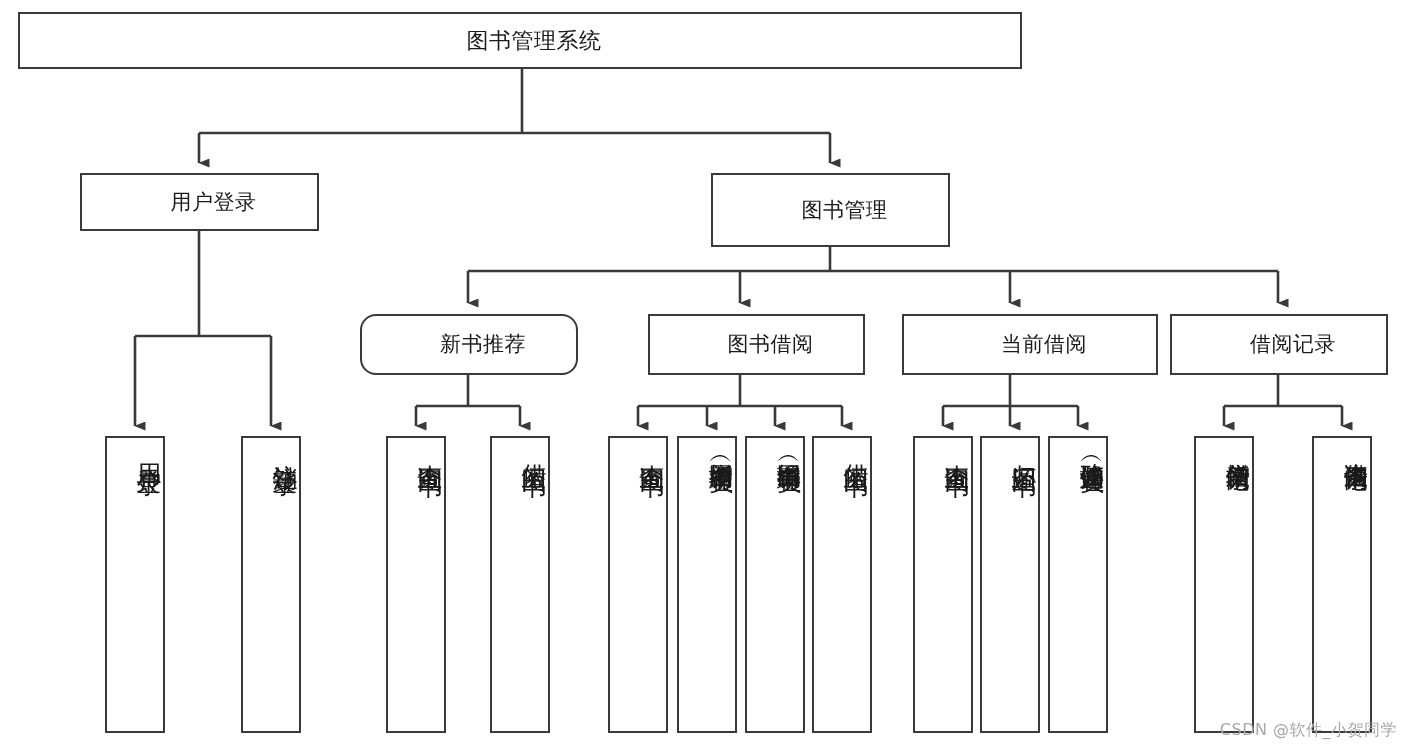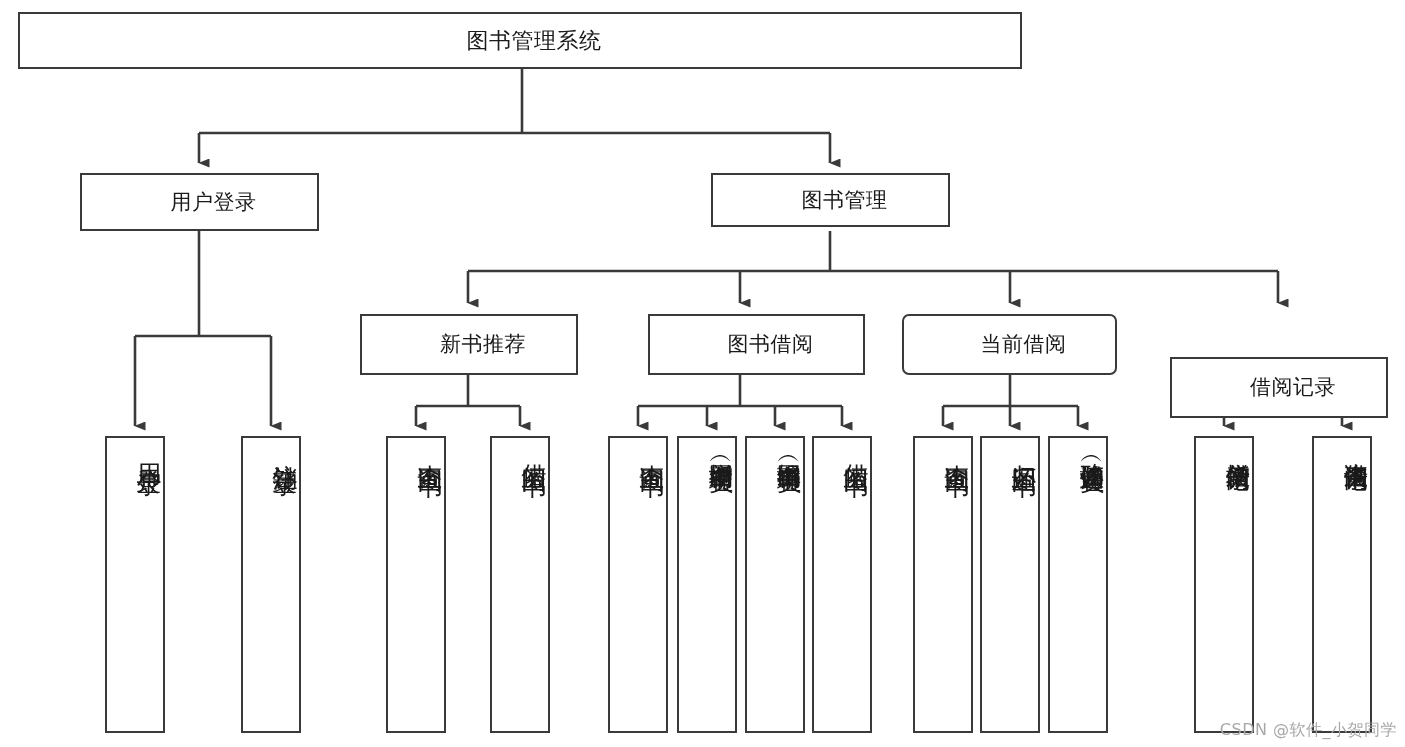--- a/index.html
+++ b/index.html
@@ -136,34 +136,34 @@
     </g>
   </svg>
 
   <div class="node h root" style="left:18px; top:12px; width:1004px; height:57px;">
     <span class="node-label">图书管理系统</span>
   </div>
 
   <div class="node h" style="left:80px; top:173px; width:239px; height:58px;">
     <span class="node-label">用户登录</span>
   </div>
-  <div class="node h" style="left:711px; top:173px; width:239px; height:54px;">
+  <div class="node h" style="left:711px; top:173px; width:239px; height:74px;">
     <span class="node-label">图书管理</span>
   </div>
 
-  <div class="node h" style="left:360px; top:314px; width:218px; height:61px;">
+  <div class="node h" style="left:360px; top:314px; width:218px; height:61px;border-radius:16px;">
     <span class="node-label">新书推荐</span>
   </div>
   <div class="node h" style="left:648px; top:314px; width:217px; height:61px;">
     <span class="node-label">图书借阅</span>
   </div>
-  <div class="node h" style="left:902px; top:314px; width:215px; height:61px;border-radius:7px;">
+  <div class="node h" style="left:902px; top:314px; width:256px; height:61px;">
     <span class="node-label">当前借阅</span>
   </div>
-  <div class="node h" style="left:1170px; top:314px; width:218px; height:61px;margin-top:43px;">
+  <div class="node h" style="left:1170px; top:314px; width:218px; height:61px;">
     <span class="node-label">借阅记录</span>
   </div>
 
   <div class="node v" style="left:105px; top:436px; width:60px; height:297px;">
     <span class="node-label">用户登录</span>
   </div>
   <div class="node v" style="left:241px; top:436px; width:60px; height:297px;">
     <span class="node-label">注销登录</span>
   </div>
 

